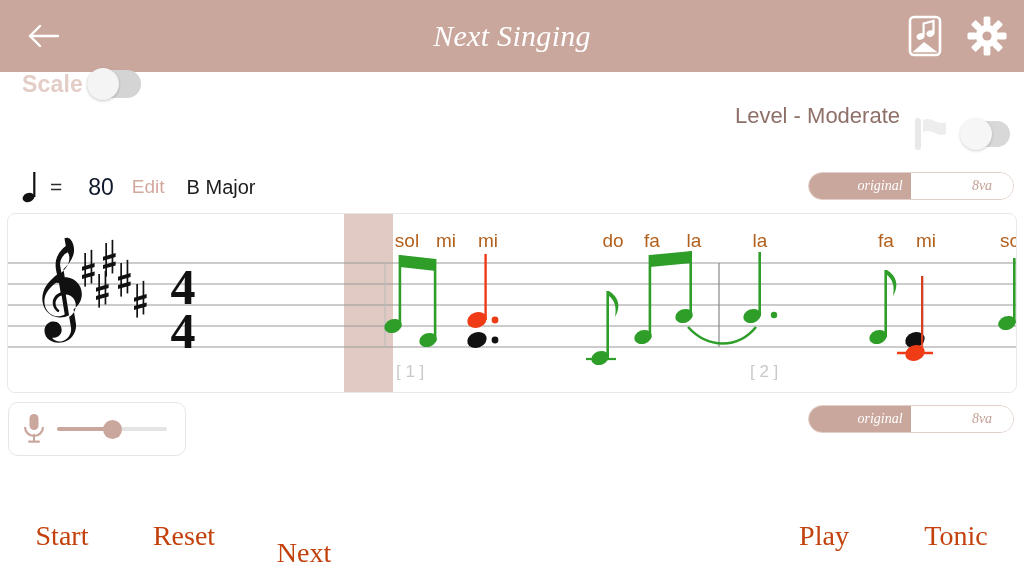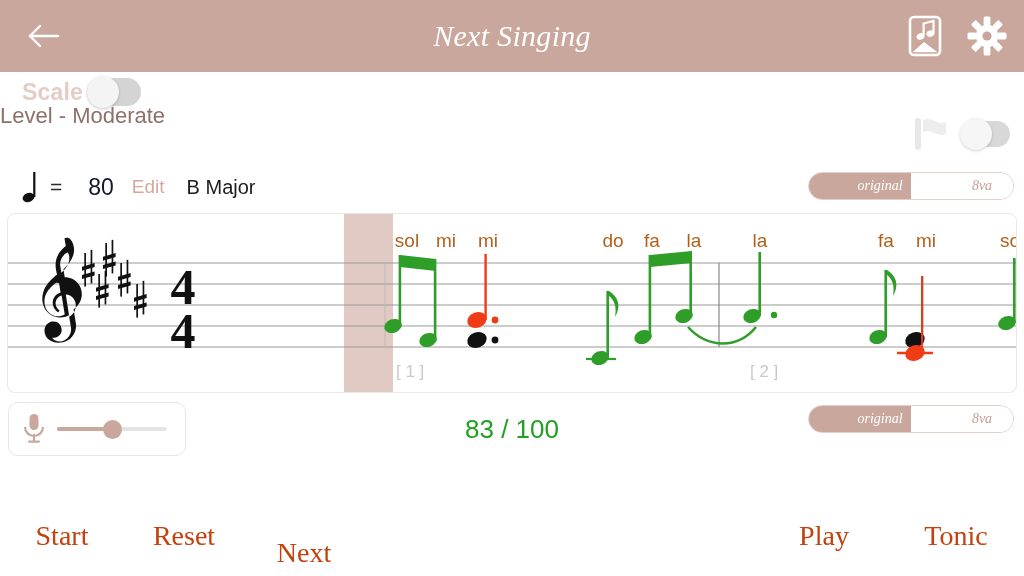--- a/index.html
+++ b/index.html
@@ -28,38 +28,38 @@
     font-style: italic; font-size: 30px; color: #ffffff; letter-spacing: .3px;
   }
   .header-actions {
     position: absolute; right: 14px; top: 12px;
     display: flex; align-items: center; gap: 16px;
   }
   .hicon { width: 46px; height: 48px; display: flex; align-items: center; justify-content: center; }
 
   
   .scale-row {
-    position: absolute; left: 22px; top: 78px;
+    position: absolute; left: 22px; top: 70px;
     display: flex; align-items: center; gap: 4px;
   }
   .scale-label {
     font-size: 23px; font-weight: bold; color: #e3cdc6; letter-spacing: .2px;
   }
   .switch {
     position: relative; width: 54px; height: 28px; border-radius: 14px;
     background: #d4d4d4;
   }
   .switch .knob {
     position: absolute; left: 0px; top: -2px; width: 32px; height: 32px;
     border-radius: 50%; background: #f4f4f4; box-shadow: 0 1px 3px rgba(0,0,0,.22);
   }
 
   
   .level-title {
-    position: absolute; left: 0; top: 103px; width: 900px; text-align: left;
+    position: absolute; left: 0; top: 103px; width: 900px; text-align: right;
     font-size: 22px; color: #8f7069;
   }
 
   
   .flag-row {
     position: absolute; right: 14px; top: 112px;
     display: flex; align-items: center; gap: 2px;
   }
   .switch-sm { position: relative; width: 48px; height: 26px; border-radius: 13px; background: #d8d8d8; }
   .switch-sm .knob { position: absolute; left: -2px; top: -3px; width: 32px; height: 32px;
@@ -382,21 +382,20 @@
       <rect x="12" y="22" width="2" height="7" fill="#caa79d"></rect>
       <rect x="7" y="28.5" width="12" height="2.2" rx="1.1" fill="#caa79d"></rect>
     </svg>
     <span class="slider">
       <span class="track-off"></span>
       <span class="track-on"></span>
       <span class="thumb"></span>
     </span>
   </div>
 
-  <div class="score">83 / 100</div>
 
   <div class="seg" id="seg-bottom">
     <div class="on">original</div>
     <div class="off">8va</div>
   </div>
 
   <div class="bottom-left">
     <div class="bbtn" id="btn-start">Start</div>
     <div class="bbtn" id="btn-reset">Reset</div>
     <div class="bbtn" id="btn-next">Next</div>

